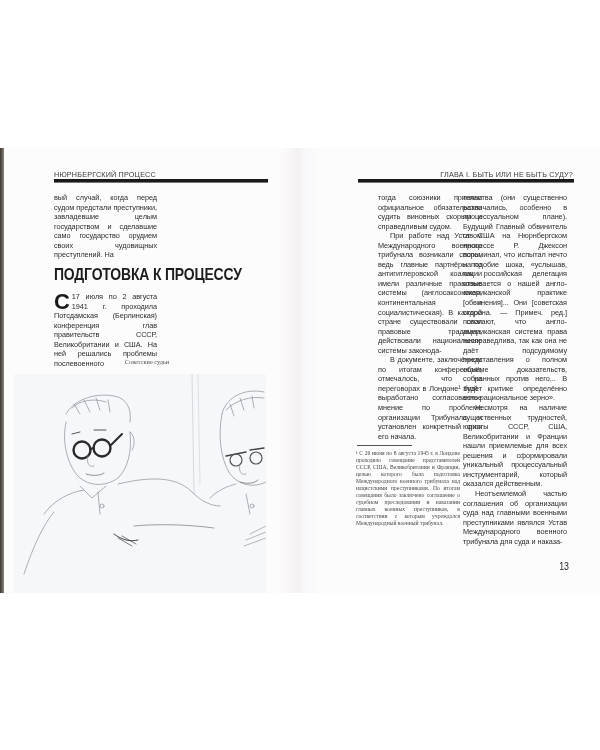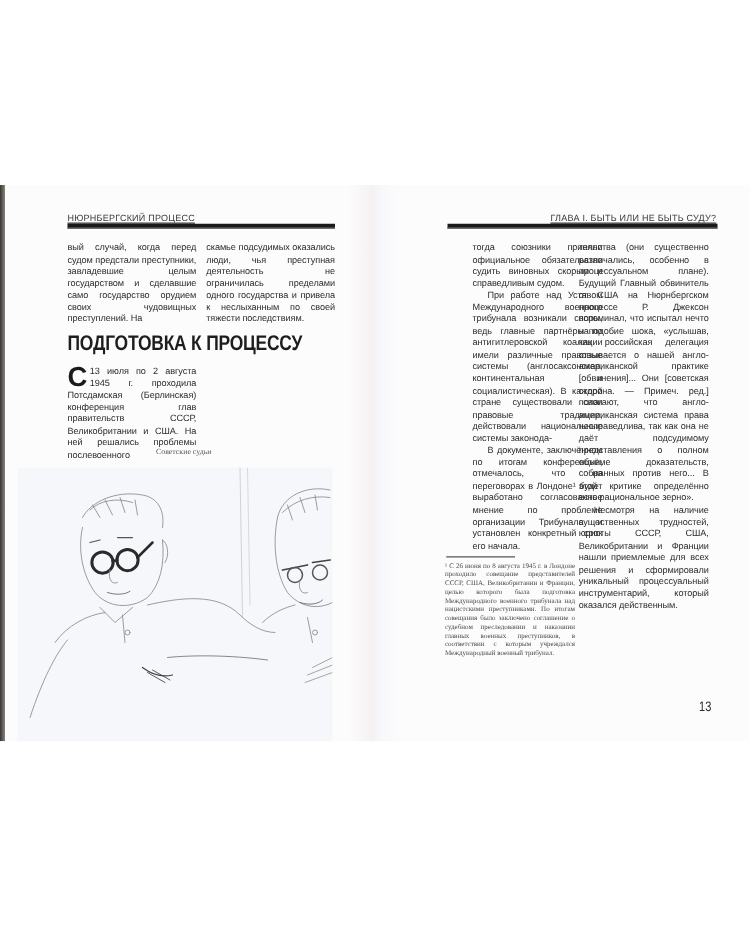--- a/index.html
+++ b/index.html
@@ -3,21 +3,21 @@
 <meta charset="utf-8">
 <style>
   html,body{margin:0;padding:0;background:#ffffff;}
   body{width:600px;height:750px;position:relative;overflow:hidden;font-family:"Liberation Sans",sans-serif;}
   .spread{position:absolute;left:0;top:148px;width:600px;height:445px;background:#fdfcfc;overflow:hidden;}
   .left-edge{position:absolute;left:0;top:0;width:4px;height:445px;background:linear-gradient(to right,#3a3530,#8a847c);}
   .gutter{position:absolute;left:278px;top:0;width:46px;height:445px;background:linear-gradient(to right,rgba(250,247,247,0),rgba(244,240,241,0.9) 45%,rgba(247,248,252,0.9) 60%,rgba(255,255,255,0));}
   .page{position:absolute;top:0;height:445px;}
   .page-left{left:4px;width:286px;}
   .page-right{left:310px;width:290px;}
-  .running-head{position:absolute;top:22px;font-size:7.2px;letter-spacing:0.2px;color:#3a3a3a;text-transform:uppercase;white-space:nowrap;text-decoration:underline;}
+  .running-head{position:absolute;top:22px;font-size:7.2px;letter-spacing:0.2px;color:#3a3a3a;text-transform:uppercase;white-space:nowrap;}
   .rule{position:absolute;top:31px;height:3px;background:#1a1a1a;border-bottom:1px solid #777;}
   .col{position:absolute;font-family:"Liberation Sans",sans-serif;font-size:7.3px;line-height:9.55px;color:#2c2c2c;text-align:justify;letter-spacing:-0.05px;}
   .col p{margin:0;}
   .col p.indent{text-indent:12px;}
   .section-title{position:absolute;left:50px;top:117px;font-family:"Liberation Sans",sans-serif;font-weight:bold;font-size:17px;letter-spacing:-0.2px;color:#1d1d1d;transform:scaleX(0.82);transform-origin:left;white-space:nowrap;}
   .dropcap{float:left;font-weight:bold;font-size:22px;line-height:18px;margin:1px 2px 0 0;color:#1a1a1a;}
   .caption{position:absolute;left:0;width:286px;top:210px;text-align:center;font-family:"Liberation Serif",serif;font-size:6.3px;color:#555;}
   .sketch{position:absolute;left:10px;top:226px;width:252px;height:220px;background:#f6f7fa;overflow:hidden;}
   .footnote-rule{position:absolute;left:47px;top:297px;width:55px;height:1px;background:#555;}
   .footnote{position:absolute;left:46px;top:302px;width:104px;font-family:"Liberation Serif",serif;font-size:5.6px;line-height:7.05px;color:#4a4a4a;text-align:justify;}
@@ -29,29 +29,26 @@
 <div class="spread">
   <div class="left-edge"></div>
 
   <div class="page page-left">
     <div class="running-head" style="left:50px;">Нюрнбергский процесс</div>
     <div class="rule" style="left:50px;width:214px;"></div>
 
     <div class="col" style="left:50px;top:45px;width:103px;">
       <p>вый случай, когда перед судом предстали преступники, завладевшие целым государством и сделавшие само государство орудием своих чудовищных преступлений. На</p>
     </div>
-    <div class="col" style="left:161px;top:45px;width:103px;">
-      <p>скамье подсудимых оказались люди, чья преступная деятельность не ограничилась пределами одного государства и привела к неслыханным по своей тяжести последствиям.</p>
-    </div>
 
     <div class="section-title">ПОДГОТОВКА К ПРОЦЕССУ</div>
 
     <div class="col" style="left:50px;top:144px;width:103px;">
       <span class="dropcap">С</span>
-      <p>13 июля по 2 августа 1945 г. проходила Потсдамская (Берлинская) конференция глав правительств СССР, Великобритании и США. На ней решались проблемы послевоенного</p>
+      <p>17 июля по 2 августа 1941 г. проходила Потсдамская (Берлинская) конференция глав правительств СССР, Великобритании и США. На ней решались проблемы послевоенного</p>
     </div>
 
     <div class="caption">Советские судьи</div>
 
     <div class="sketch">
       <svg width="252" height="220" viewBox="0 0 252 220">
         <g fill="none" stroke="#8c8e94" stroke-width="0.7" stroke-linecap="round">
 
           <path d="M178 0 L180 120" stroke="#c9cbd0"></path>
           <path d="M184 0 L186 110" stroke="#d2d4d8"></path>
@@ -111,17 +108,18 @@
       <p class="indent">При работе над Уставом Международного военного трибунала возникали споры, ведь главные партнёры по антигитлеровской коалиции имели различные правовые системы (англосаксонская, континентальная и социалистическая). В каждой стране существовали свои правовые традиции, действовали национальные системы законода-</p>
       <p class="indent">В документе, заключённом по итогам конференции, отмечалось, что на переговорах в Лондоне¹ будет выработано согласованное мнение по проблеме организации Трибунала и установлен конкретный срок его начала.</p>
     </div>
 
     <div class="footnote-rule"></div>
     <div class="footnote">¹ С 26 июня по 8 августа 1945 г. в Лондоне проходило совещание представителей СССР, США, Великобритании и Франции, целью которого была подготовка Международного военного трибунала над нацистскими преступниками. По итогам совещания было заключено соглашение о судебном преследовании и наказании главных военных преступников, в соответствии с которым учреждался Международный военный трибунал.</div>
 
     <div class="col" style="left:153px;top:45px;width:104px;">
       <p>тельства (они существенно различались, особенно в процессуальном плане). Будущий Главный обвинитель от США на Нюрнбергском процессе Р. Джексон вспоминал, что испытал нечто наподобие шока, «услышав, как российская делегация отзывается о нашей англо-американской практике [обвинения]... Они [советская сторона. — Примеч. ред.] полагают, что англо-американская система права несправедлива, так как она не даёт подсудимому представления о полном объёме доказательств, собранных против него... В этой критике определённо есть рациональное зерно».</p>
       <p class="indent">Несмотря на наличие существенных трудностей, юристы СССР, США, Великобритании и Франции нашли приемлемые для всех решения и сформировали уникальный процессуальный инструментарий, который оказался действенным.</p>
+      <p class="indent">Неотъемлемой частью соглашения об организации суда над главными военными преступниками являлся Устав Международного военного трибунала для суда и наказа-</p>
     </div>
 
     <div class="folio">13</div>
   </div>
 </div>
 
 </body></html>

